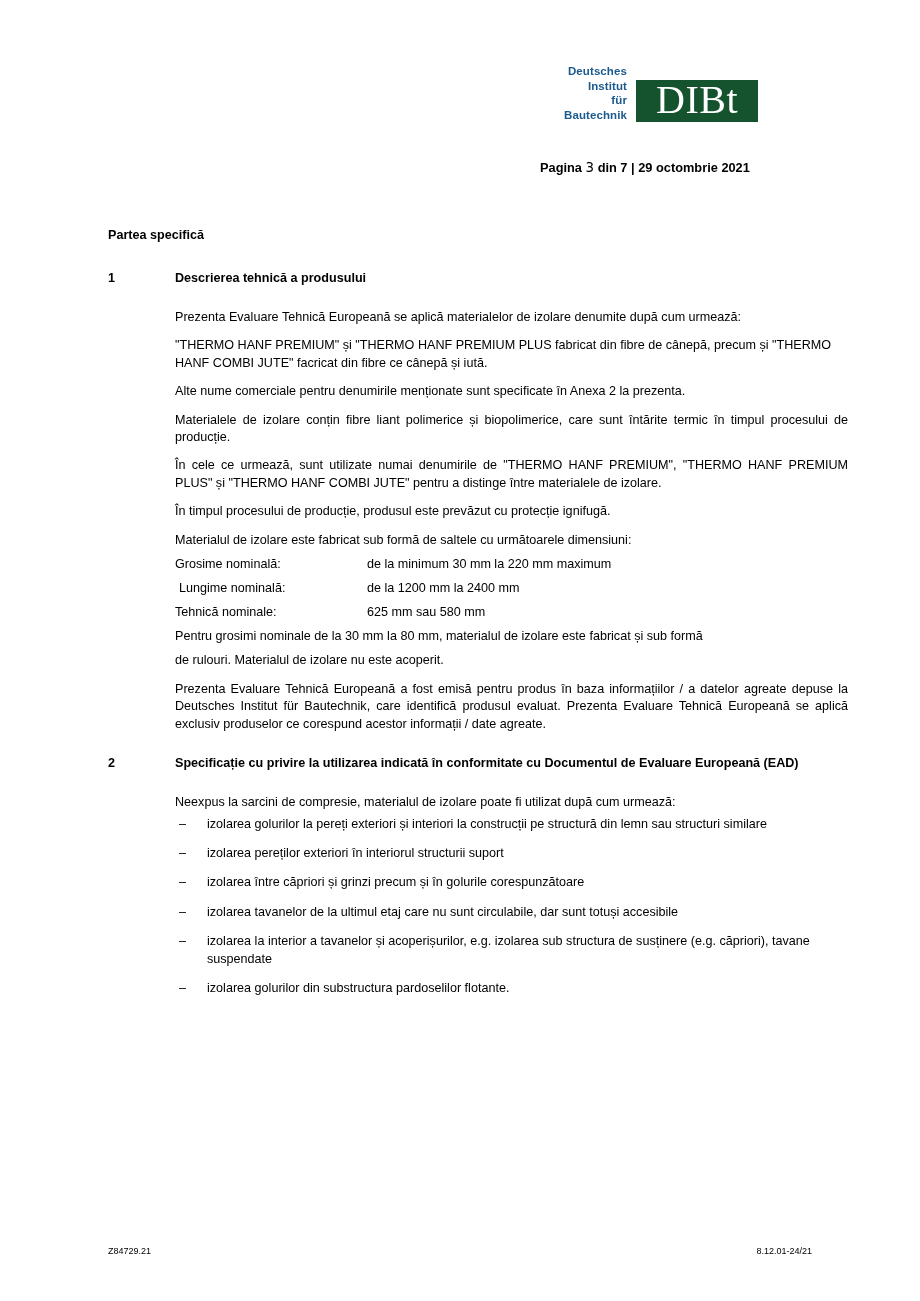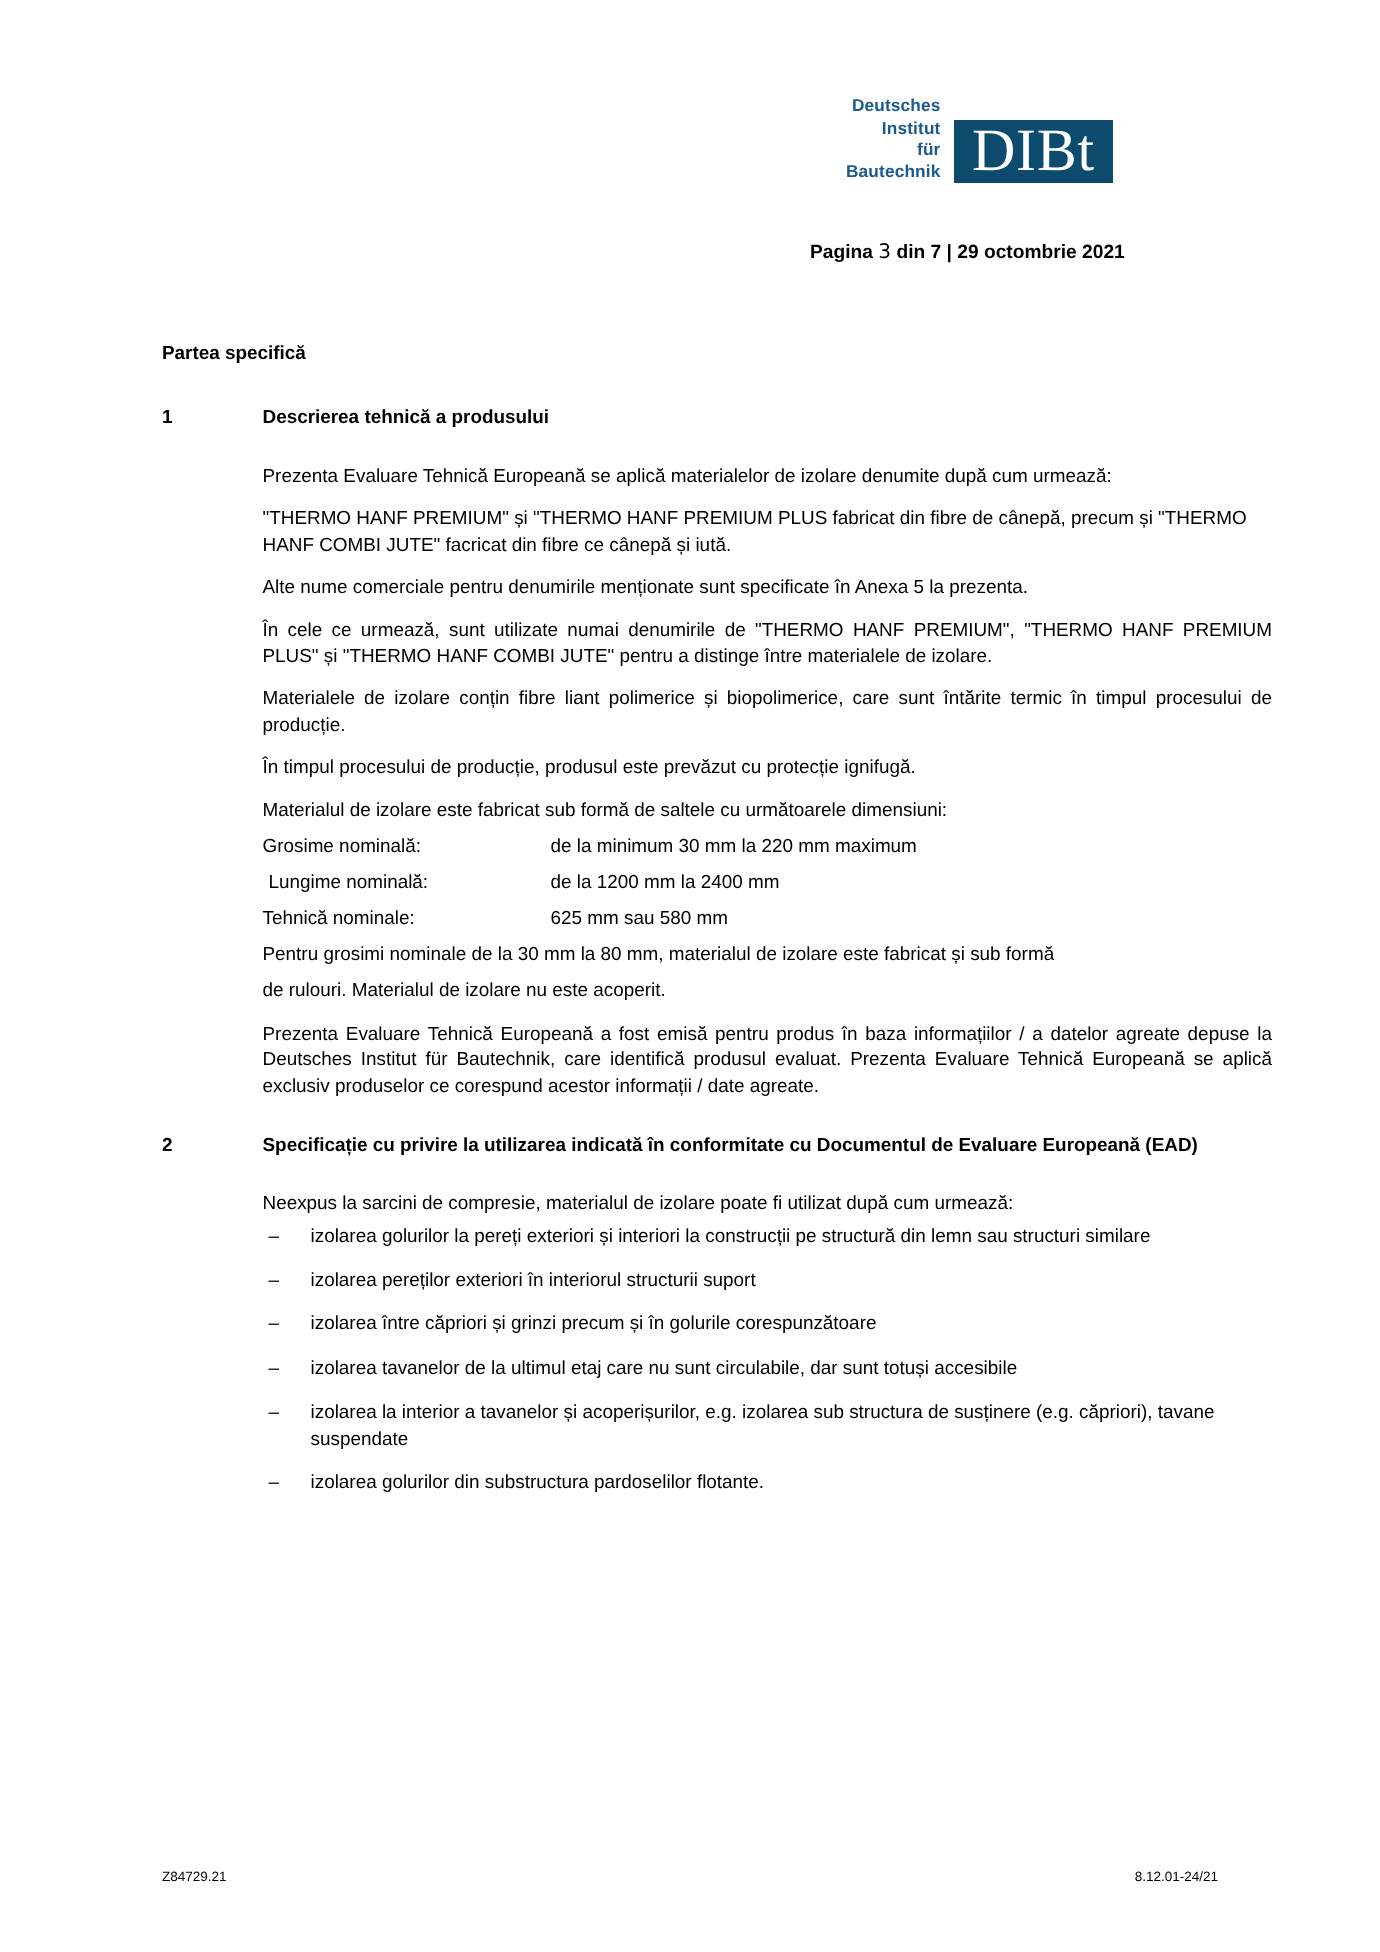--- a/index.html
+++ b/index.html
@@ -49,22 +49,22 @@
     font-family: "Liberation Sans", sans-serif;
     font-weight: bold;
     font-size: 11.5px;
     line-height: 14.5px;
     color: #1b5a8e;
     letter-spacing: 0.1px;
     white-space: nowrap;
   }
   .logo-box {
     flex: 0 0 auto;
-    width: 106px;
-    background: #0c4a6e;
+    width: 122px;
+    background: #14532d;
     display: flex;
     align-items: center;
     justify-content: center;
   }
   .logo-box span {
     font-family: "Liberation Serif", serif;
     font-size: 40px;
     line-height: 40px;
     color: #ffffff;
     letter-spacing: 0.5px;
@@ -217,23 +217,23 @@
     <div class="part-title">Partea specifică</div>
 
     <div class="section">
       <div class="sec-head">
         <span class="sec-num">1</span>
         <span>Descrierea tehnică a produsului</span>
       </div>
       <div class="sec-body">
         <p class="t just">Prezenta Evaluare Tehnică Europeană se aplică materialelor de izolare denumite după cum urmează:</p>
         <p class="t">"THERMO HANF PREMIUM" și "THERMO HANF PREMIUM PLUS fabricat din fibre de cânepă, precum și "THERMO HANF COMBI JUTE" facricat din fibre ce cânepă și iută.</p>
-        <p class="t">Alte nume comerciale pentru denumirile menționate sunt specificate în Anexa 5 la prezenta.</p>
+        <p class="t">Alte nume comerciale pentru denumirile menționate sunt specificate în Anexa 2 la prezenta.</p>
+        <p class="t just">Materialele de izolare conțin fibre liant polimerice și biopolimerice, care sunt întărite termic în timpul procesului de producție.</p>
         <p class="t just">În cele ce urmează, sunt utilizate numai denumirile de "THERMO HANF PREMIUM", "THERMO HANF PREMIUM PLUS" și "THERMO HANF COMBI JUTE" pentru a distinge între materialele de izolare.</p>
-        <p class="t just">Materialele de izolare conțin fibre liant polimerice și biopolimerice, care sunt întărite termic în timpul procesului de producție.</p>
         <p class="t">În timpul procesului de producție, produsul este prevăzut cu protecție ignifugă.</p>
         <p class="t tight">Materialul de izolare este fabricat sub formă de saltele cu următoarele dimensiuni:</p>
 
         <div class="dim">
           <span class="lbl">Grosime nominală:</span>
           <span class="val">de la minimum 30 mm la 220 mm maximum</span>
         </div>
         <div class="dim">
           <span class="lbl pad">Lungime nominală:</span>
           <span class="val">de la 1200 mm la 2400 mm</span>

